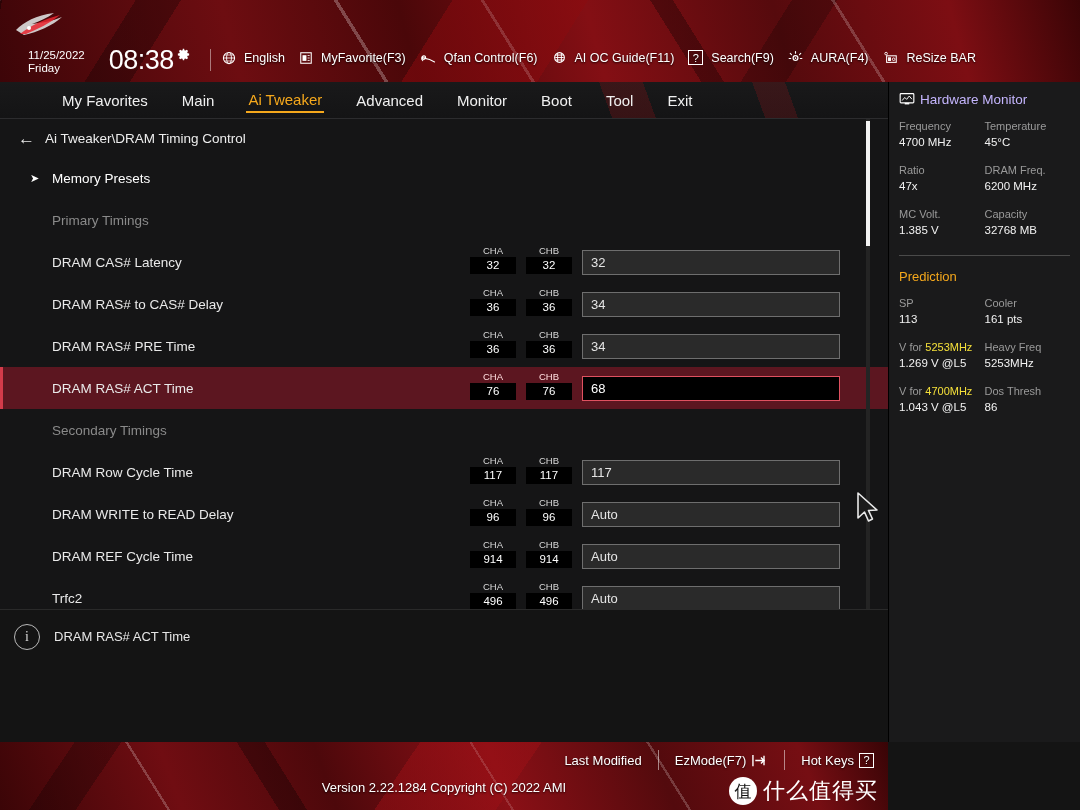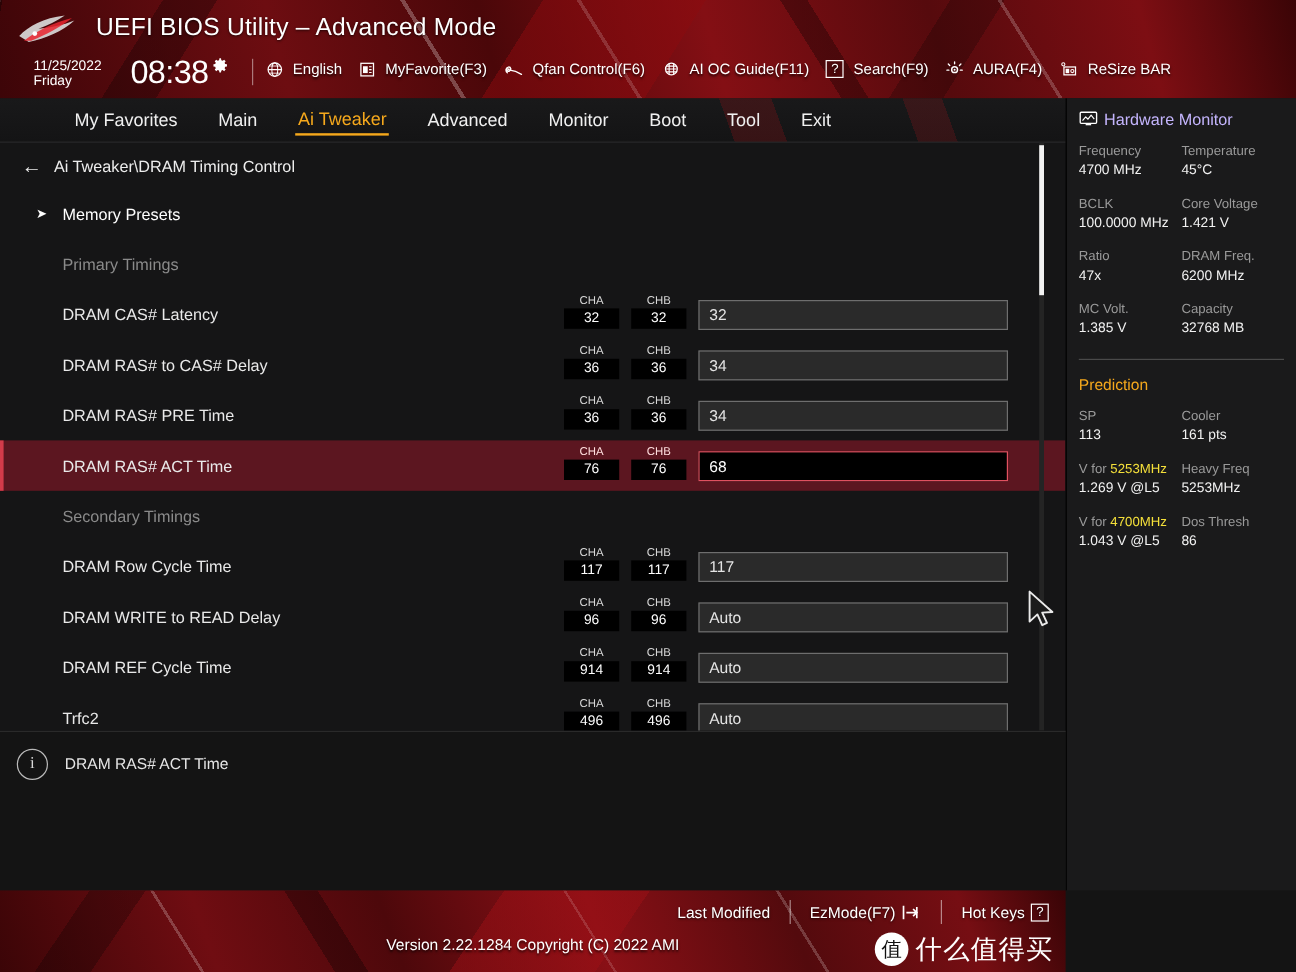--- a/index.html
+++ b/index.html
@@ -189,21 +189,20 @@
 <body>
 
 <div id="app">
 
   <div class="header">
     <svg class="rog-logo" viewBox="0 0 56 30">
       <path d="M2 20 C10 12 22 5 40 3 C33 8 26 11 18 14 C28 13 38 11 48 7 C38 16 24 22 10 25 Z" fill="#d9d9d9" opacity=".92"></path>
       <path d="M6 24 C16 16 30 9 46 5 C36 13 24 19 12 24 Z" fill="#e8242f" opacity=".85"></path>
       <circle cx="15" cy="18" r="2" fill="#fff"></circle>
     </svg>
-    <div class="hdr-title">UEFI BIOS Utility – Advanced Mode</div>
 
     <div class="datetime">
       <div>
         <div class="dt-date">11/25/2022</div>
         <div class="dt-day">Friday</div>
       </div>
       <div class="dt-clock">08:38</div>
       <svg class="gear-ic" width="15" height="15" viewBox="0 0 16 16">
         <path fill="#fff" d="M8 5.2A2.8 2.8 0 108 10.8 2.8 2.8 0 008 5.2zm0 4.3A1.5 1.5 0 118 6.5a1.5 1.5 0 010 3z"></path>
         <path fill="#fff" d="M14 8.95v-1.9l-1.6-.28a4.6 4.6 0 00-.5-1.2l.95-1.32-1.35-1.35-1.32.95a4.6 4.6 0 00-1.2-.5L8.7 1.75h-1.4L7 3.35a4.6 4.6 0 00-1.2.5l-1.32-.95L3.13 4.25l.95 1.32a4.6 4.6 0 00-.5 1.2L2 7.05v1.9l1.58.28c.1.42.27.82.5 1.2l-.95 1.32 1.35 1.35 1.32-.95c.38.23.78.4 1.2.5l.3 1.6h1.4l.28-1.6c.42-.1.82-.27 1.2-.5l1.32.95 1.35-1.35-.95-1.32c.23-.38.4-.78.5-1.2L14 8.95z"></path>
@@ -439,30 +438,20 @@
               <div class="hw-k">Frequency</div>
               <div class="hw-v">4700 MHz</div>
             </div>
             <div class="hw-col">
               <div class="hw-k">Temperature</div>
               <div class="hw-v">45°C</div>
             </div>
           </div>
           <div class="hw-pair">
             <div class="hw-col">
-              <div class="hw-k">BCLK</div>
-              <div class="hw-v">100.0000 MHz</div>
-            </div>
-            <div class="hw-col">
-              <div class="hw-k">Core Voltage</div>
-              <div class="hw-v">1.421 V</div>
-            </div>
-          </div>
-          <div class="hw-pair">
-            <div class="hw-col">
               <div class="hw-k">Ratio</div>
               <div class="hw-v">47x</div>
             </div>
             <div class="hw-col">
               <div class="hw-k">DRAM Freq.</div>
               <div class="hw-v">6200 MHz</div>
             </div>
           </div>
           <div class="hw-pair">
             <div class="hw-col">

